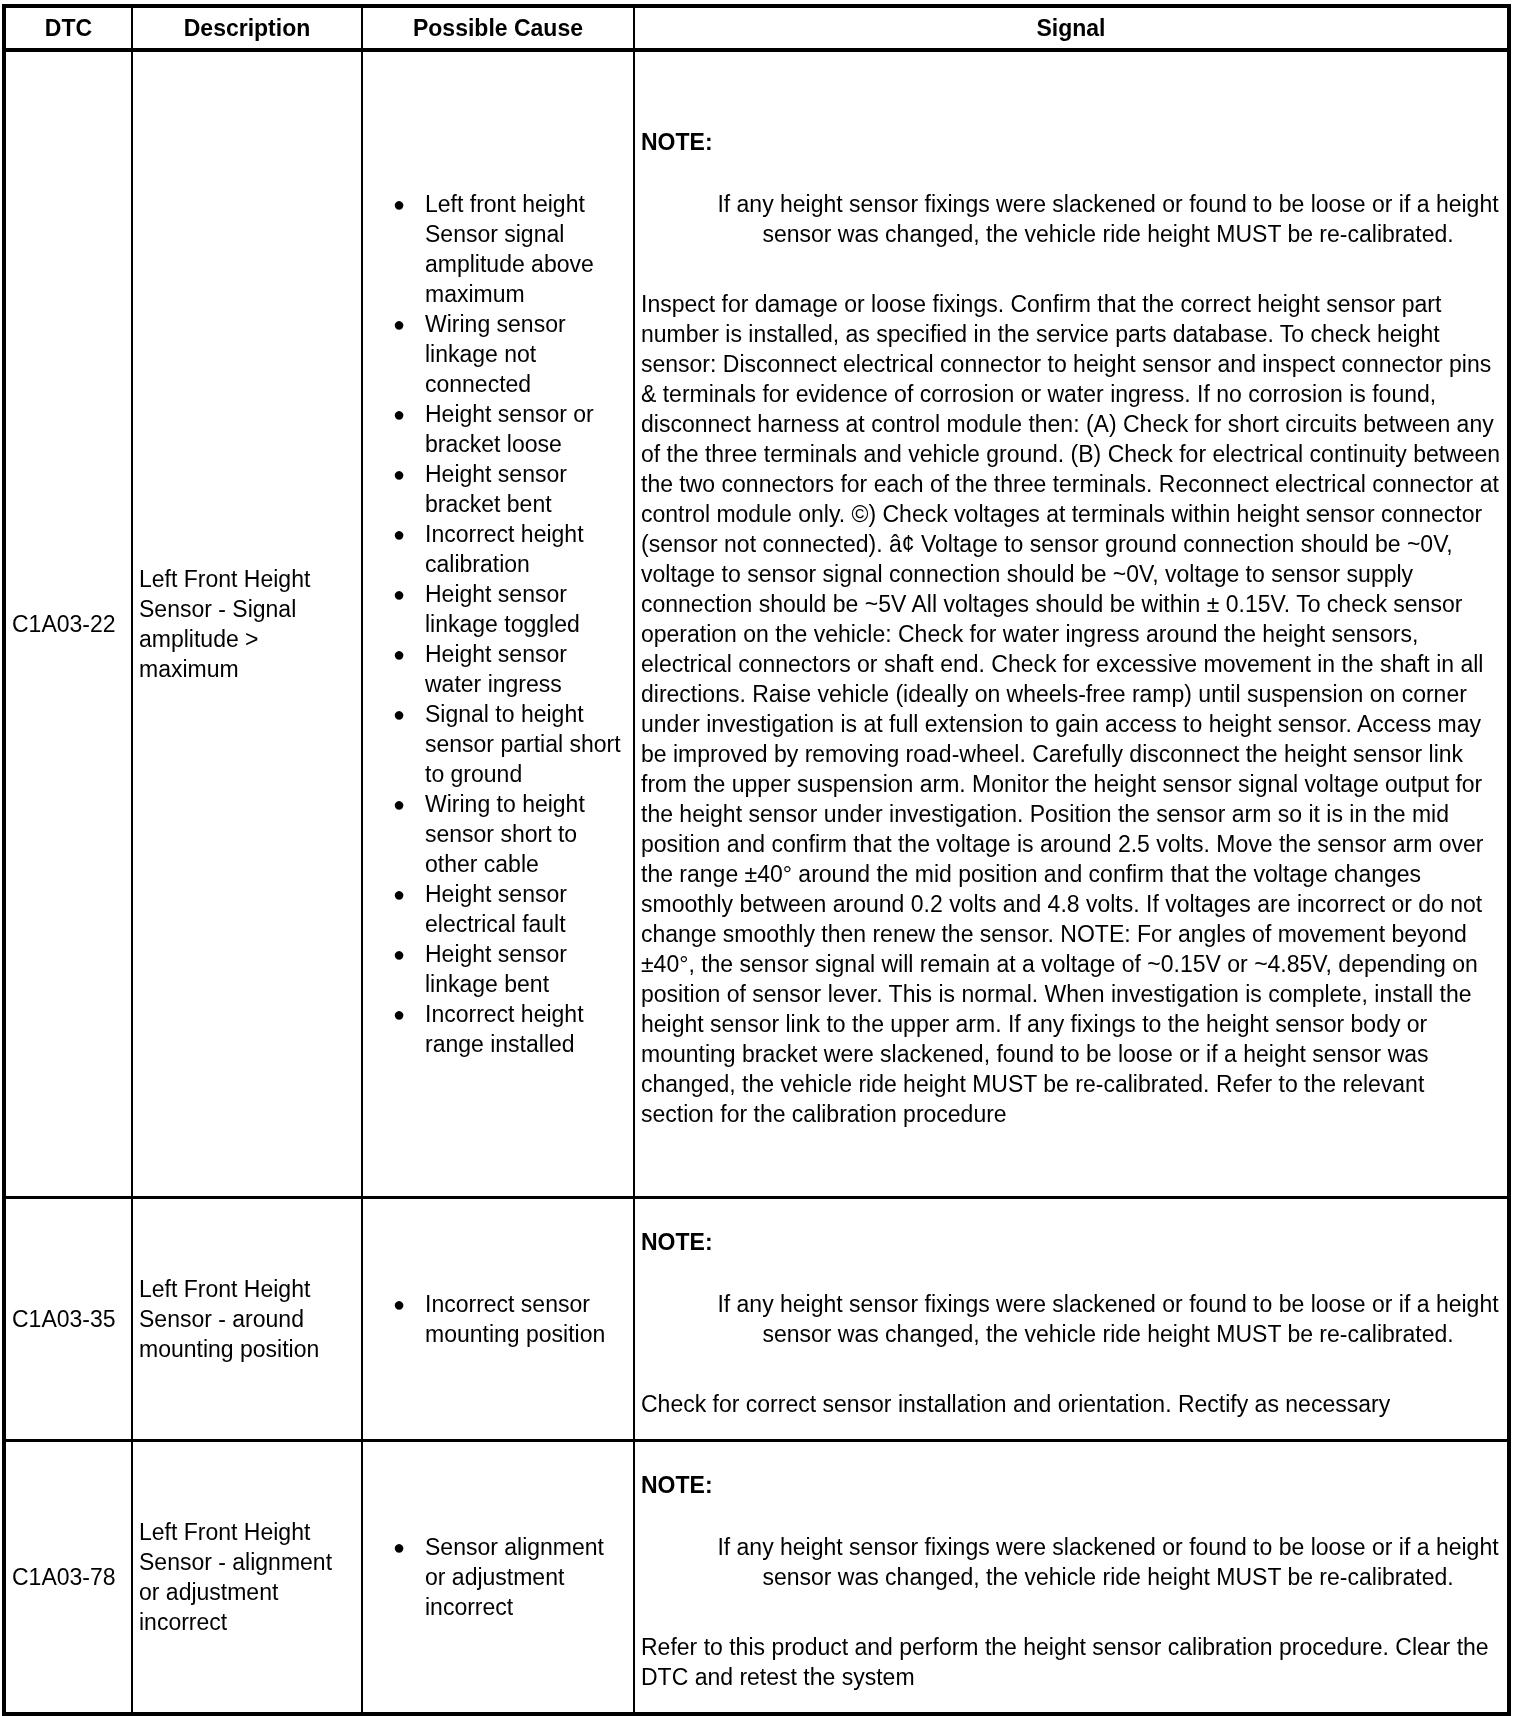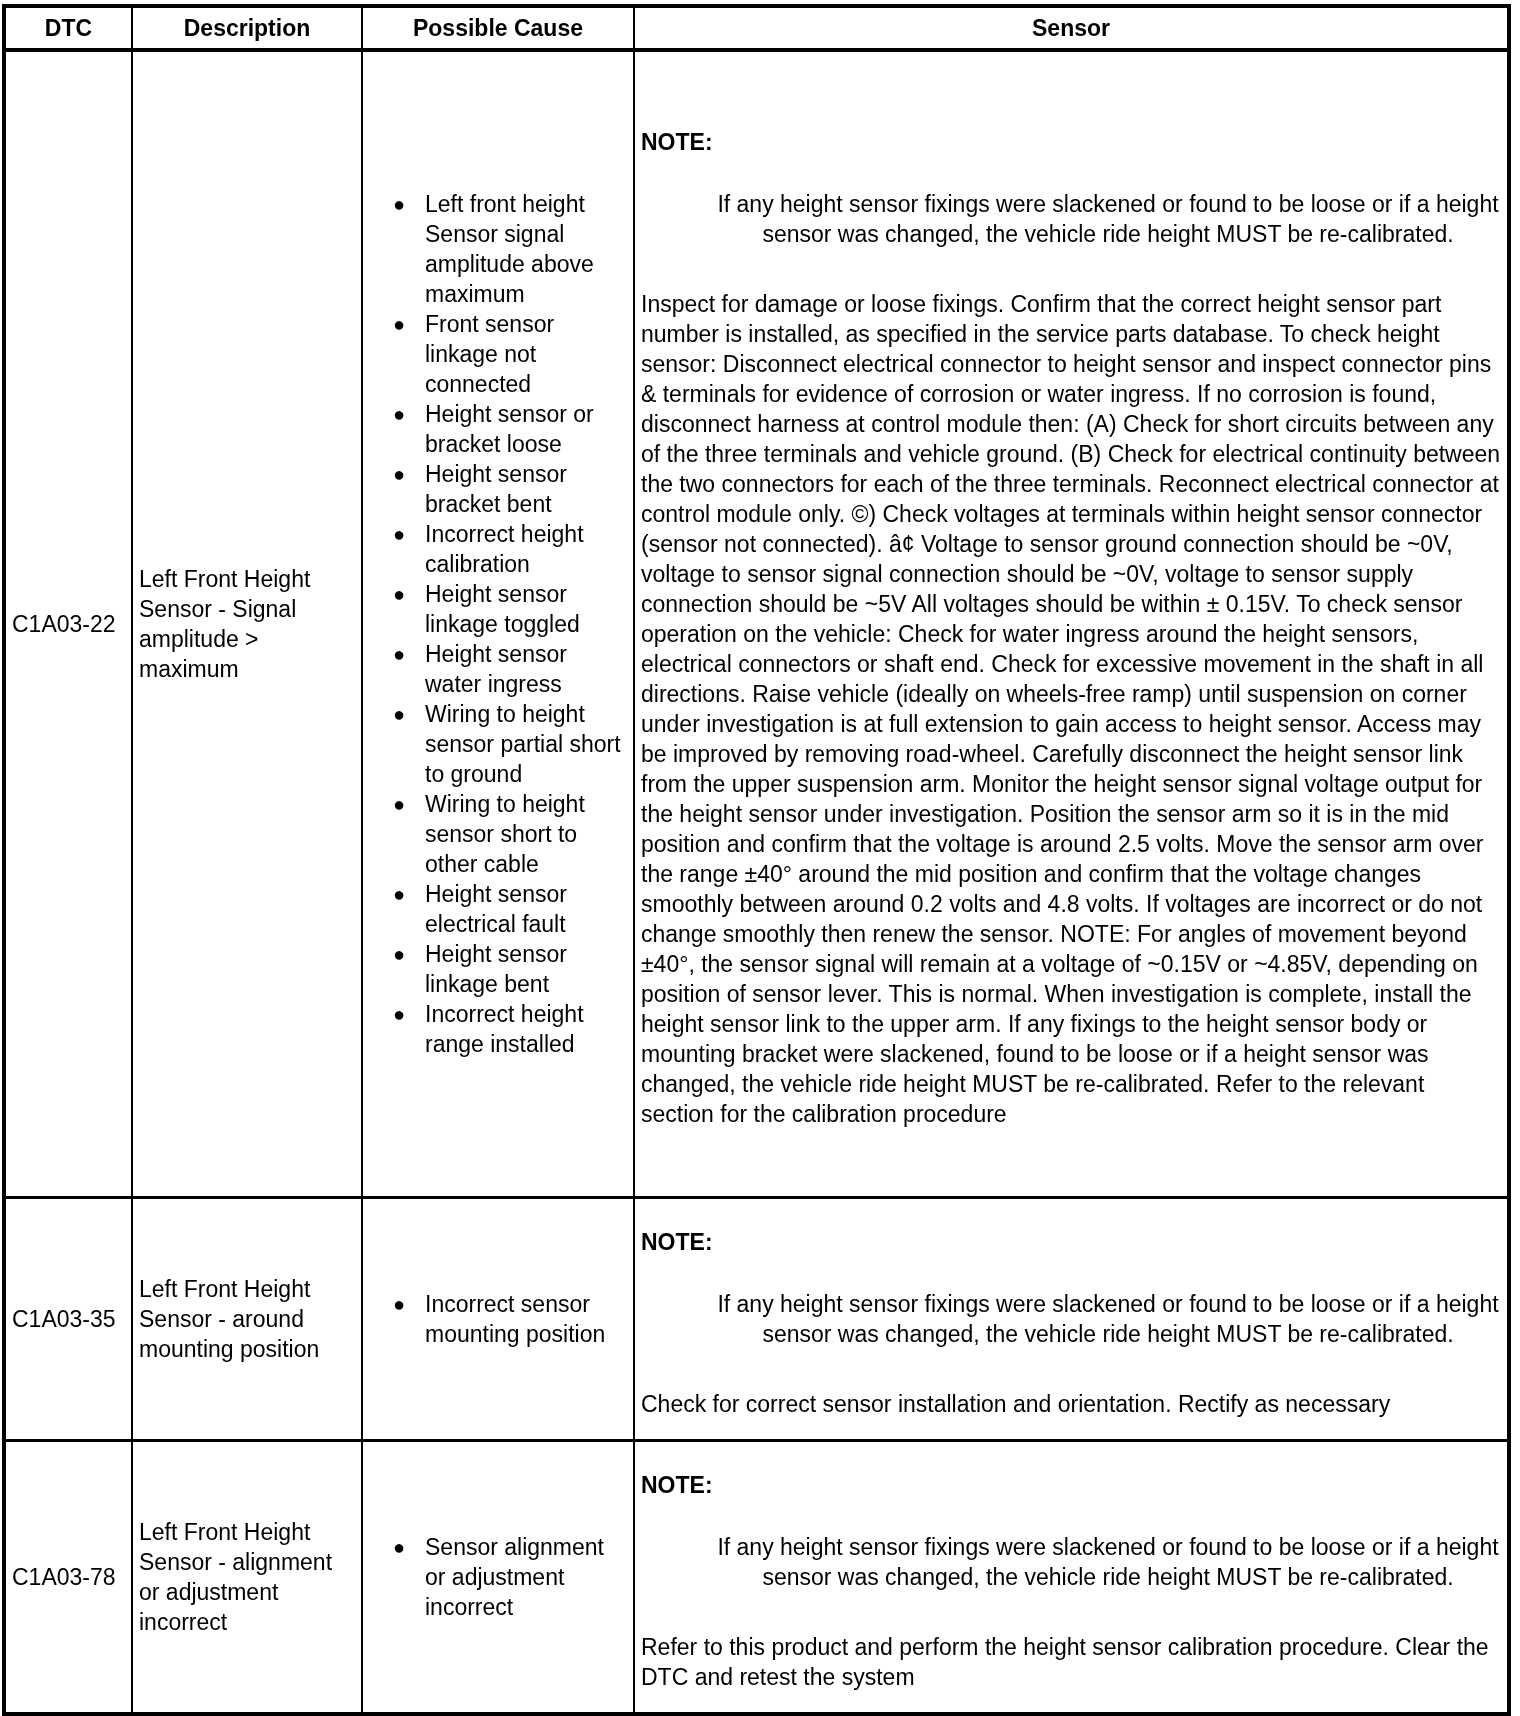--- a/index.html
+++ b/index.html
@@ -43,37 +43,37 @@
       <col class="c1">
       <col class="c2">
       <col class="c3">
       <col class="c4">
     </colgroup>
   <thead>
     <tr>
       <th>DTC</th>
       <th>Description</th>
       <th>Possible Cause</th>
-      <th>Sensor</th>
+      <th>Signal</th>
     </tr>
   </thead>
   <tbody>
     <tr class="r1">
       <td class="dtc-code">C1A03-22</td>
       <td class="desc">Left Front Height Sensor - Signal amplitude &gt; maximum</td>
       <td>
         <ul class="causes">
             <li><span class="bullet">●</span><span>Left front height Sensor signal amplitude above maximum</span></li>
-            <li><span class="bullet">●</span><span>Front sensor linkage not connected</span></li>
+            <li><span class="bullet">●</span><span>Wiring sensor linkage not connected</span></li>
             <li><span class="bullet">●</span><span>Height sensor or bracket loose</span></li>
             <li><span class="bullet">●</span><span>Height sensor bracket bent</span></li>
             <li><span class="bullet">●</span><span>Incorrect height calibration</span></li>
             <li><span class="bullet">●</span><span>Height sensor linkage toggled</span></li>
             <li><span class="bullet">●</span><span>Height sensor water ingress</span></li>
-            <li><span class="bullet">●</span><span>Wiring to height sensor partial short to ground</span></li>
+            <li><span class="bullet">●</span><span>Signal to height sensor partial short to ground</span></li>
             <li><span class="bullet">●</span><span>Wiring to height sensor short to other cable</span></li>
             <li><span class="bullet">●</span><span>Height sensor electrical fault</span></li>
             <li><span class="bullet">●</span><span>Height sensor linkage bent</span></li>
             <li><span class="bullet">●</span><span>Incorrect height range installed</span></li>
           </ul>
       </td>
       <td class="action">
         <div class="note-label">NOTE:</div>
         <div class="note-body">If any height sensor fixings were slackened or found to be loose or if a height sensor was changed, the vehicle ride height MUST be re-calibrated.</div>
         <div class="action-text">Inspect for damage or loose fixings. Confirm that the correct height sensor part number is installed, as specified in the service parts database. To check height sensor: Disconnect electrical connector to height sensor and inspect connector pins &amp; terminals for evidence of corrosion or water ingress. If no corrosion is found, disconnect harness at control module then: (A) Check for short circuits between any of the three terminals and vehicle ground. (B) Check for electrical continuity between the two connectors for each of the three terminals. Reconnect electrical connector at control module only. ©) Check voltages at terminals within height sensor connector (sensor not connected). â¢ Voltage to sensor ground connection should be ~0V, voltage to sensor signal connection should be ~0V, voltage to sensor supply connection should be ~5V All voltages should be within ± 0.15V. To check sensor operation on the vehicle: Check for water ingress around the height sensors, electrical connectors or shaft end. Check for excessive movement in the shaft in all directions. Raise vehicle (ideally on wheels-free ramp) until suspension on corner under investigation is at full extension to gain access to height sensor. Access may be improved by removing road-wheel. Carefully disconnect the height sensor link from the upper suspension arm. Monitor the height sensor signal voltage output for the height sensor under investigation. Position the sensor arm so it is in the mid position and confirm that the voltage is around 2.5 volts. Move the sensor arm over the range ±40° around the mid position and confirm that the voltage changes smoothly between around 0.2 volts and 4.8 volts. If voltages are incorrect or do not change smoothly then renew the sensor. NOTE: For angles of movement beyond ±40°, the sensor signal will remain at a voltage of ~0.15V or ~4.85V, depending on position of sensor lever. This is normal. When investigation is complete, install the height sensor link to the upper arm. If any fixings to the height sensor body or mounting bracket were slackened, found to be loose or if a height sensor was changed, the vehicle ride height MUST be re-calibrated. Refer to the relevant section  for the calibration procedure</div>

